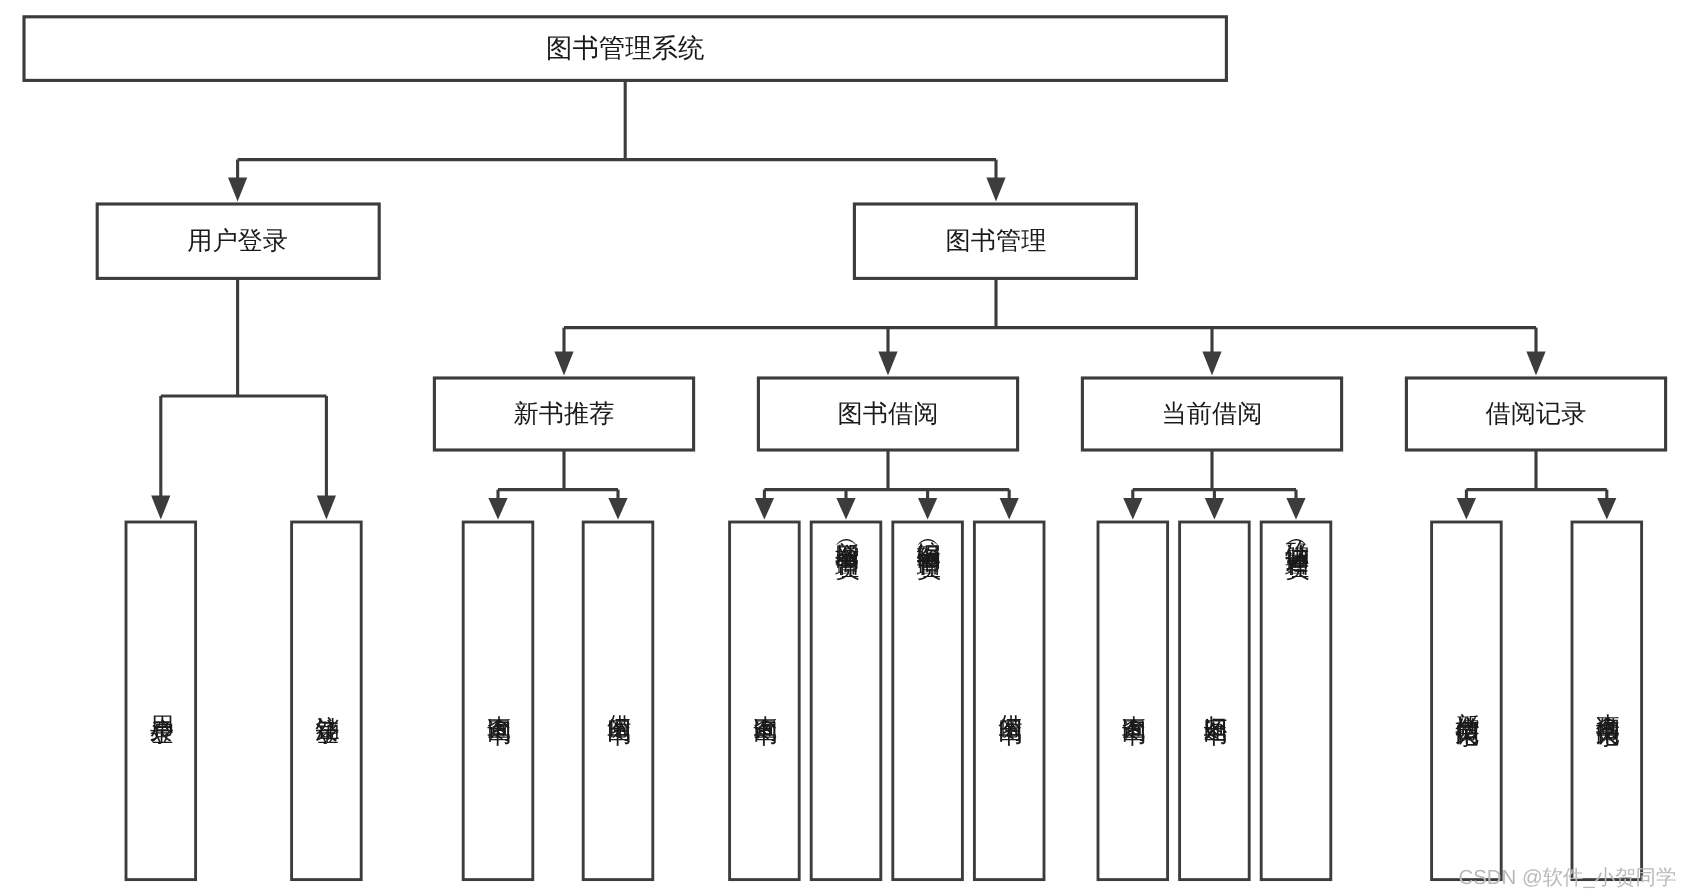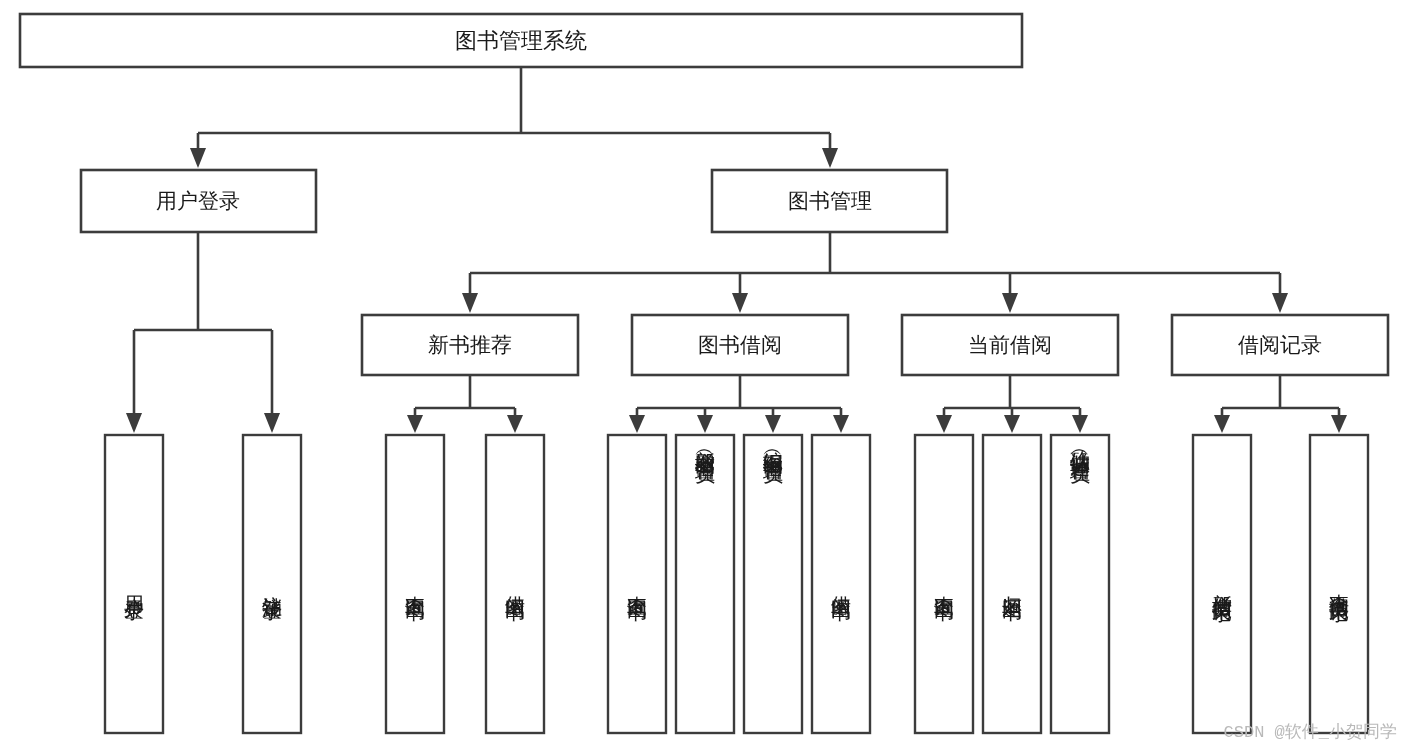--- a/index.html
+++ b/index.html
@@ -71,21 +71,21 @@
     font-size: 20px;
     line-height: 1.05;
     color: #1a1a1a;
     letter-spacing: 2px;
     white-space: nowrap;
   }
   .watermark {
     position: absolute;
     right: 8px;
     bottom: 4px;
-    font-family: Liberation Mono, monospace;
+    font-family: Liberation Sans, sans-serif;
     font-size: 17px;
     color: #b9b9b9;
     white-space: nowrap;
   }
 </style>
 </head>
 <body>
 
 <div id="diagram-root">
   <svg class="diagram" viewBox="0 0 1405 747" xmlns="http://www.w3.org/2000/svg">

